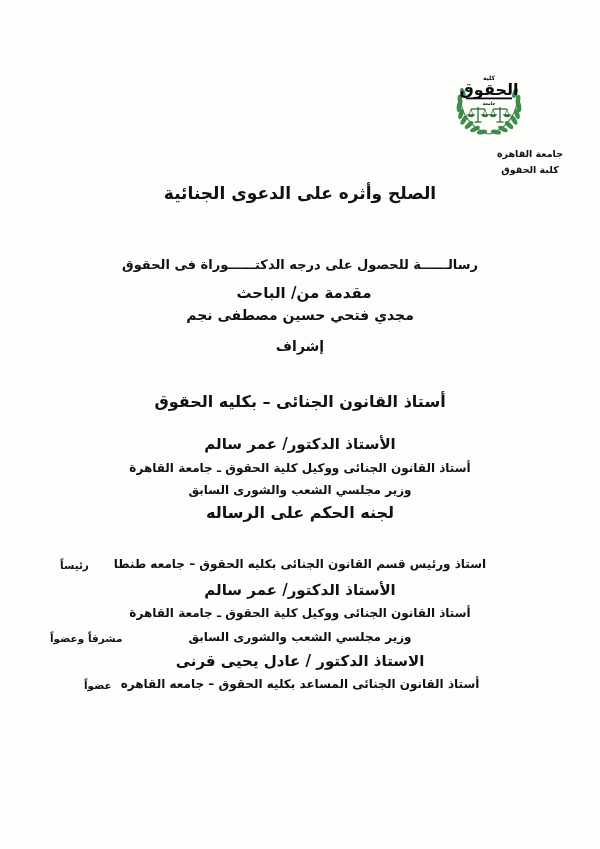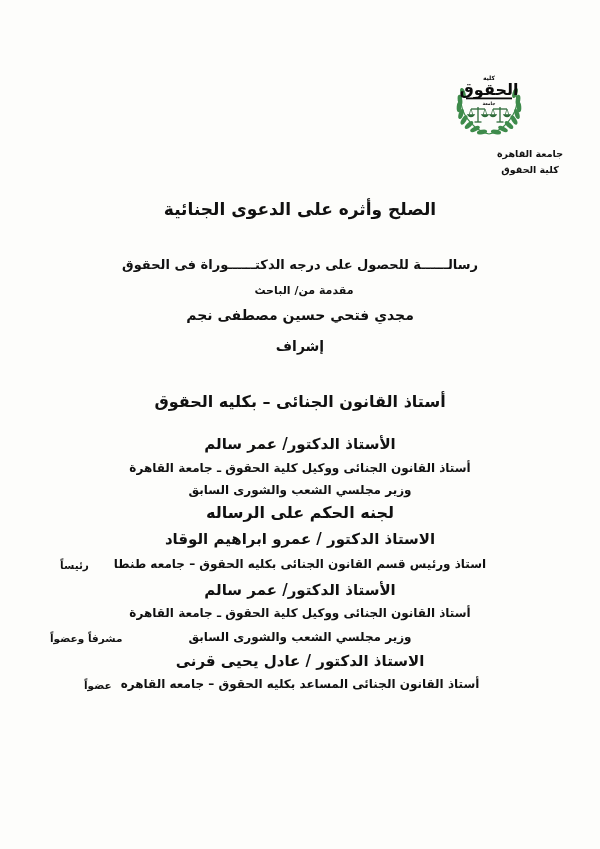--- a/index.html
+++ b/index.html
@@ -85,36 +85,35 @@
       <rect x="18" y="27.5" width="46" height="1.8"></rect>
       <text x="41" y="35" font-size="4.5" font-weight="bold" text-anchor="middle">جامعة</text>
     </g>
   </svg>
 
   <div class="logo-captions">
     <div>جامعة القاهرة</div>
     <div>كلية الحقوق</div>
   </div>
 
-  <div class="ln" style="top:200px;font-size:17px;">الصلح وأثره على الدعوى الجنائية</div>
+  <div class="ln" style="top:184px;font-size:17px;">الصلح وأثره على الدعوى الجنائية</div>
   <div class="ln" style="top:258px;font-size:13px;">رسالــــــة للحصول على درجه الدكتــــــوراة فى الحقوق</div>
-  <div class="ln" style="top:285px;font-size:11px;padding-left:8px;">مقدمة من/ الباحث</div>
+  <div class="ln" style="top:285px;font-size:15px;padding-left:8px;">مقدمة من/ الباحث</div>
   <div class="ln" style="top:307px;font-size:14px;">مجدي فتحي حسين مصطفى نجم</div>
 
   <div class="ln" style="top:338px;font-size:14px;">إشراف</div>
 
   <div class="ln" style="top:393px;font-size:16px;">أستاذ القانون الجنائى – بكليه الحقوق</div>
 
   <div class="ln" style="top:436px;font-size:15px;">الأستاذ الدكتور/ عمر سالم</div>
   <div class="ln" style="top:462px;font-size:12px;">أستاذ القانون الجنائى ووكيل كلية الحقوق ـ جامعة القاهرة</div>
   <div class="ln" style="top:484px;font-size:12px;">وزير مجلسي الشعب والشورى السابق</div>
 
   <div class="ln" style="top:504px;font-size:16px;">لجنه الحكم على الرساله</div>
 
-  <div class="ln" style="top:531px;font-size:15px;">الاستاذ الدكتور / عمرو ابراهيم الوقاد</div>
   <div class="ln" style="top:558px;font-size:12px;">استاذ ورئيس قسم القانون الجنائى بكليه الحقوق – جامعه طنطا</div>
   <span class="role" style="left:60px;top:559px;">رئيساً</span>
 
   <div class="ln" style="top:582px;font-size:15px;">الأستاذ الدكتور/ عمر سالم</div>
   <div class="ln" style="top:607px;font-size:12px;">أستاذ القانون الجنائى ووكيل كلية الحقوق ـ جامعة القاهرة</div>
   <div class="ln" style="top:631px;font-size:12px;">وزير مجلسي الشعب والشورى السابق</div>
   <span class="role" style="left:50px;top:632px;">مشرفاً وعضواً</span>
 
   <div class="ln" style="top:653px;font-size:15px;">الاستاذ الدكتور / عادل يحيى قرنى</div>
   <div class="ln" style="top:678px;font-size:12px;">أستاذ القانون الجنائى المساعد بكليه الحقوق – جامعه القاهره</div>

